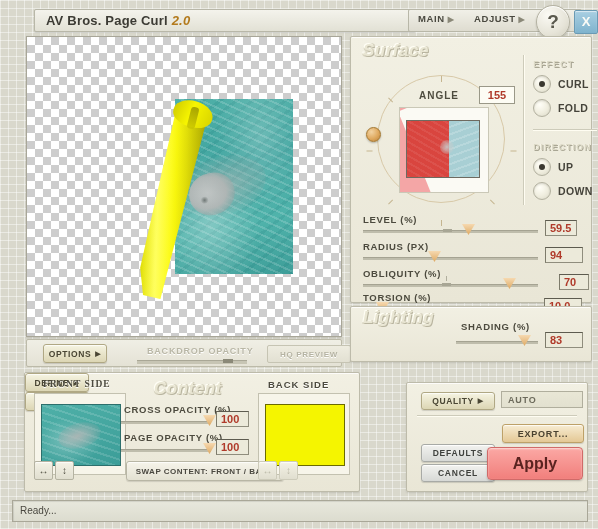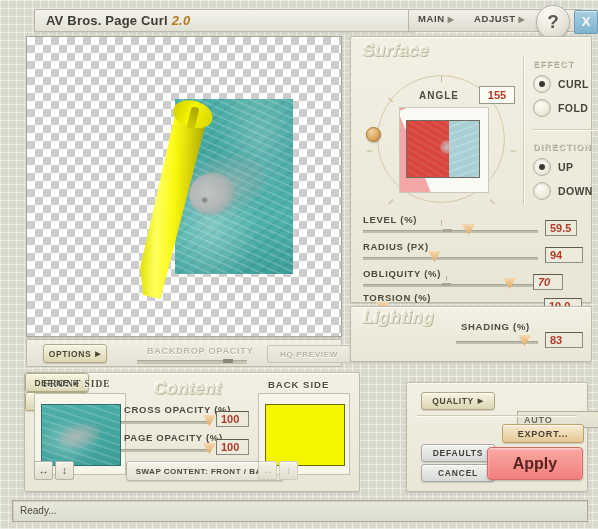--- a/index.html
+++ b/index.html
@@ -346,25 +346,25 @@
     background: linear-gradient(#f6f4ea,#e3e1d2);
     border:1px solid #b8b6a5; border-radius:3px;
     font-size:8px; font-weight:700; letter-spacing:0.5px; color:#4a4840;
     display:flex; align-items:center; justify-content:center; cursor:pointer;
     box-shadow: inset 0 1px 1px rgba(255,255,255,0.8), 0 1px 1px rgba(0,0,0,0.12);
   }
   
   #action-panel { left:406px; top:382px; width:180px; height:108px; }
   .quality-btn { position:absolute; left:14px; top:9px; width:72px; height:16px; }
   .auto-box {
-    position:absolute; left:110px; top:8px; width:82px; height:17px;
+    position:absolute; left:94px; top:8px; width:82px; height:17px;
     background: linear-gradient(#e9e7d6,#e2e0cf);
     border:1px solid #b0ae9d;
     font-size:9px; letter-spacing:0.8px; color:#6d6b5c; font-weight:600;
-    display:flex; align-items:center; padding-left:6px; box-sizing:border-box;margin-top:20px;
+    display:flex; align-items:center; padding-left:6px; box-sizing:border-box;
   }
   .gray-btn {
     position:absolute; width:72px; height:16px;
     background: linear-gradient(#f2f2ef,#d7d9d6);
     border:1px solid #a8aaa6; border-radius:3px;
     font-size:8.5px; font-weight:700; letter-spacing:0.8px; color:#3f413d;
     display:flex; align-items:center; justify-content:center; cursor:pointer;
     box-shadow: inset 0 1px 1px rgba(255,255,255,0.9), 0 1px 1px rgba(0,0,0,0.14);
   }
   .export-btn {
@@ -506,21 +506,21 @@
     <div class="slider-label" style="left:12px; top:204px;">RADIUS (PX)</div>
     <div class="slider-track" style="left:12px; top:220px; width:175px;"></div>
     <div class="slider-thumb" style="left:77px; top:214px;"></div>
     <div class="value-box" style="left:194px; top:210px; width:38px;">94</div>
 
     <div class="slider-label" style="left:12px; top:231px;">OBLIQUITY (%)</div>
     <div class="slider-track" style="left:12px; top:247px; width:175px;"></div>
     <div class="slider-tick" style="left:95px; top:239px;"></div>
     <div class="slider-mark" style="left:91px; top:246px;"></div>
     <div class="slider-thumb" style="left:152px; top:241px;"></div>
-    <div class="value-box" style="left:182px; top:237px; width:30px;font-style:italic;">70</div>
+    <div class="value-box" style="left:208px; top:237px; width:30px;">70</div>
 
     <div class="slider-label" style="left:12px; top:255px;">TORSION (%)</div>
   </div>
 
   <div style="position:absolute; left:350px; top:36px; width:240px; height:265px; pointer-events:none;">
     <div class="slider-track" style="left:12px; top:272px; width:175px; pointer-events:auto;"></div>
     <div class="slider-mark" style="left:10px; top:271px;"></div>
     <div class="slider-thumb" style="left:26px; top:266px; pointer-events:auto;"></div>
     <div class="value-box" style="left:194px; top:262px; width:38px; pointer-events:auto;">10.0</div>
   </div>

